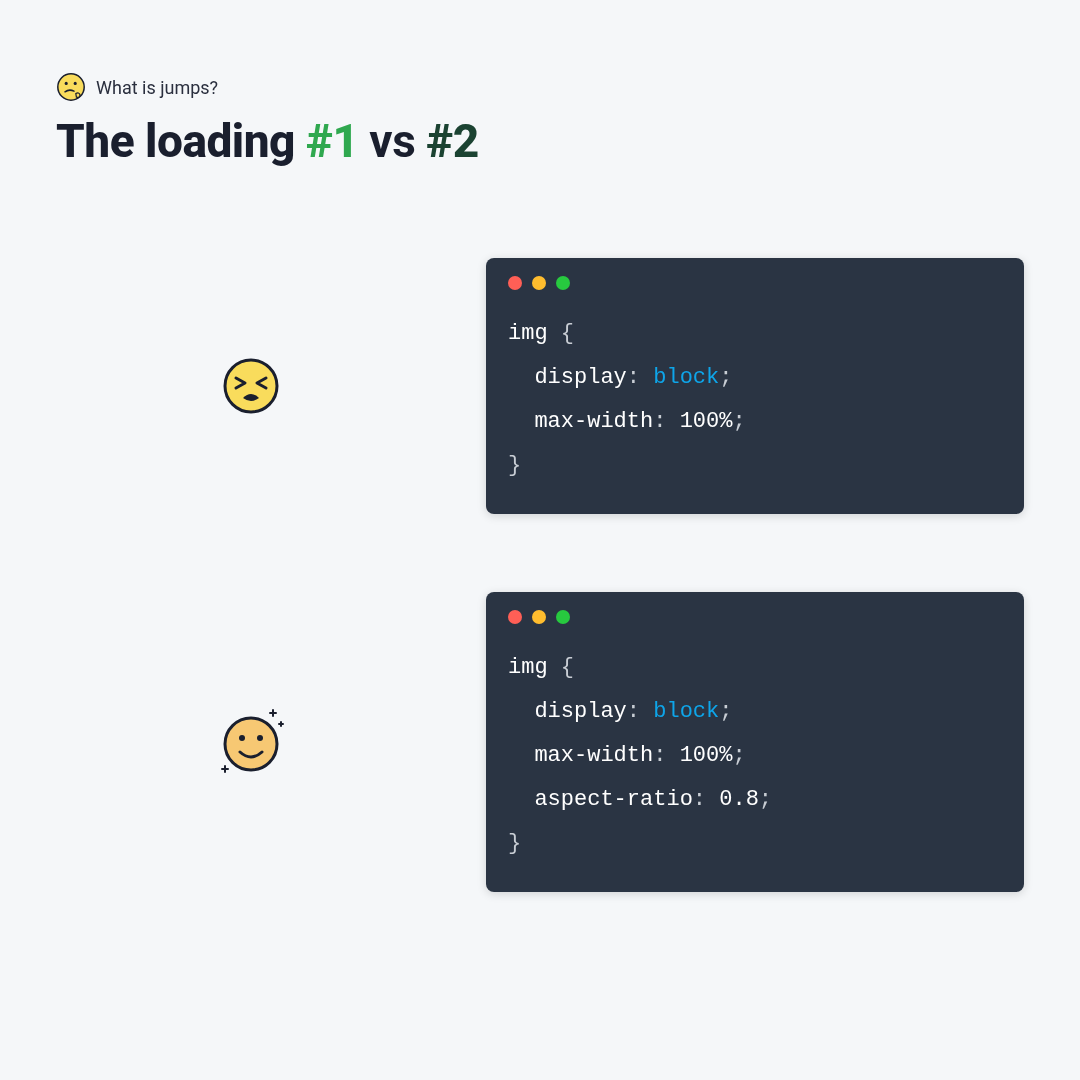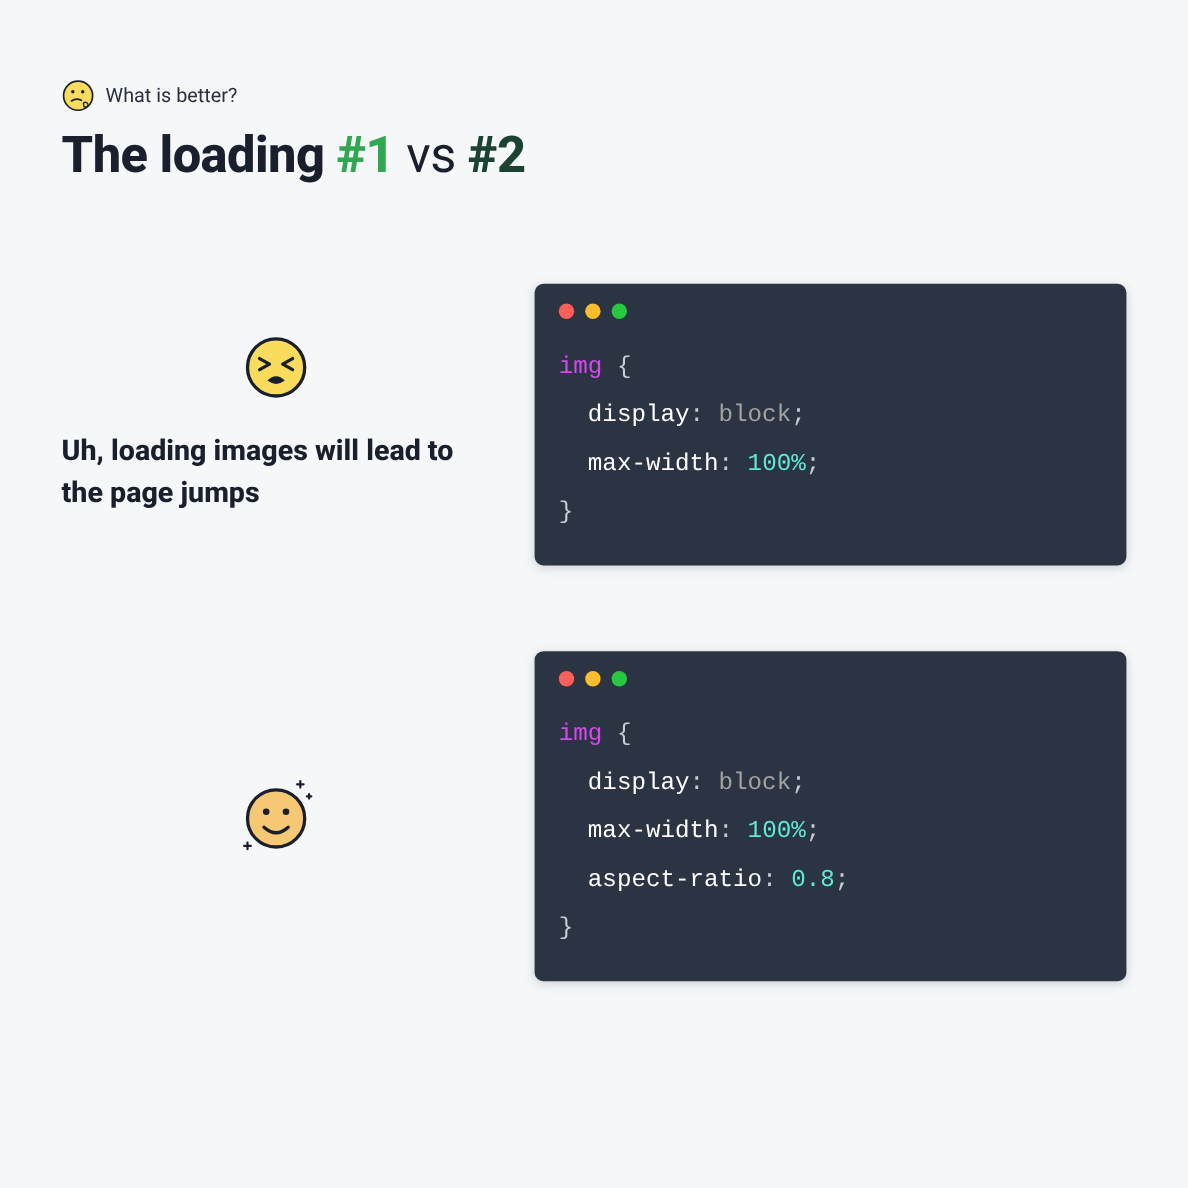--- a/index.html
+++ b/index.html
@@ -24,21 +24,21 @@
     font-size: 18px;
     color: #2a2f3e;
   }
   .title {
     font-size: 46px;
     font-weight: 800;
     letter-spacing: -0.5px;
     color: #1a1f2e;
   }
   .title .accent-green { color: #2fa84f; }
-  .title .vs { font-weight: 400; }
+  .title .vs { font-weight: 700; }
   .title .accent-dark { color: #1b4332; }
 
   .rows { margin-top: 90px; }
   .row {
     display: flex;
     align-items: center;
     gap: 40px;
     margin-bottom: 78px;
   }
   .left {
@@ -74,65 +74,64 @@
   .dot.yellow { background: #ffbd2e; }
   .dot.green { background: #27c93f; }
 
   .code {
     font-family: "SFMono-Regular", Consolas, "Liberation Mono", Menlo, monospace;
     font-size: 22px;
     line-height: 2.0;
     white-space: pre;
     color: #c8cdd4;
   }
-  .sel   { color: #d946ef; }
+  .sel   { color: #ffffff; }
   .brace { color: #c8cdd4; }
   .prop  { color: #ffffff; }
   .punct { color: #c8cdd4; }
-  .val-ident { color: #a3a3a3; }
-  .val-num   { color: #5eead4; }
+  .val-ident { color: #0ea5e9; }
+  .val-num   { color: #ffffff; }
 
   
   .icon-wrap { display:flex; align-items:center; justify-content:center; }
 </style>
 </head>
 <body>
 
 <div class="page">
 
   <div class="eyebrow">
     <span class="icon-wrap">
       <svg width="30" height="30" viewBox="0 0 50 50">
         <circle cx="25" cy="25" r="22" fill="#f9dc5c" stroke="#1a1f2e" stroke-width="2.5"></circle>
         <circle cx="17" cy="19" r="2.6" fill="#1a1f2e"></circle>
         <circle cx="32" cy="19" r="2.6" fill="#1a1f2e"></circle>
         <path d="M15 33 Q22 28 30 32" stroke="#1a1f2e" stroke-width="2.5" fill="none" stroke-linecap="round"></path>
         <path d="M33 36 Q38 33 40 38 Q40 43 34 42 Z" fill="#f9dc5c" stroke="#1a1f2e" stroke-width="2"></path>
       </svg>
     </span>
-    <span class="eyebrow-text">What is better?</span>
+    <span class="eyebrow-text">What is jumps?</span>
   </div>
 
   <h1 class="title">
     <span>The loading </span><span class="accent-green">#1</span><span class="vs">  vs </span><span class="accent-dark">#2</span>
   </h1>
 
   <div class="rows">
 
     <div class="row">
       <div class="left">
         <span class="icon-wrap">
           <svg width="60" height="60" viewBox="0 0 60 60">
             <circle cx="30" cy="30" r="26" fill="#f9dc5c" stroke="#1a1f2e" stroke-width="3"></circle>
             <path d="M15 22 L24 27 L15 32" stroke="#1a1f2e" stroke-width="3" fill="none" stroke-linecap="round" stroke-linejoin="round"></path>
             <path d="M45 22 L36 27 L45 32" stroke="#1a1f2e" stroke-width="3" fill="none" stroke-linecap="round" stroke-linejoin="round"></path>
             <path d="M22 42 Q30 34 38 42 Q30 48 22 42 Z" fill="#1a1f2e"></path>
           </svg>
         </span>
-        <div class="caption">Uh, loading images will lead to the page jumps</div>
       </div>
       <div class="code-card">
         <div class="traffic">
           <span class="dot red"></span>
           <span class="dot yellow"></span>
           <span class="dot green"></span>
         </div>
         <div class="code"><span class="sel">img</span> <span class="brace">{</span>
   <span class="prop">display</span><span class="punct">:</span> <span class="val-ident">block</span><span class="punct">;</span>
   <span class="prop">max-width</span><span class="punct">:</span> <span class="val-num">100%</span><span class="punct">;</span>

